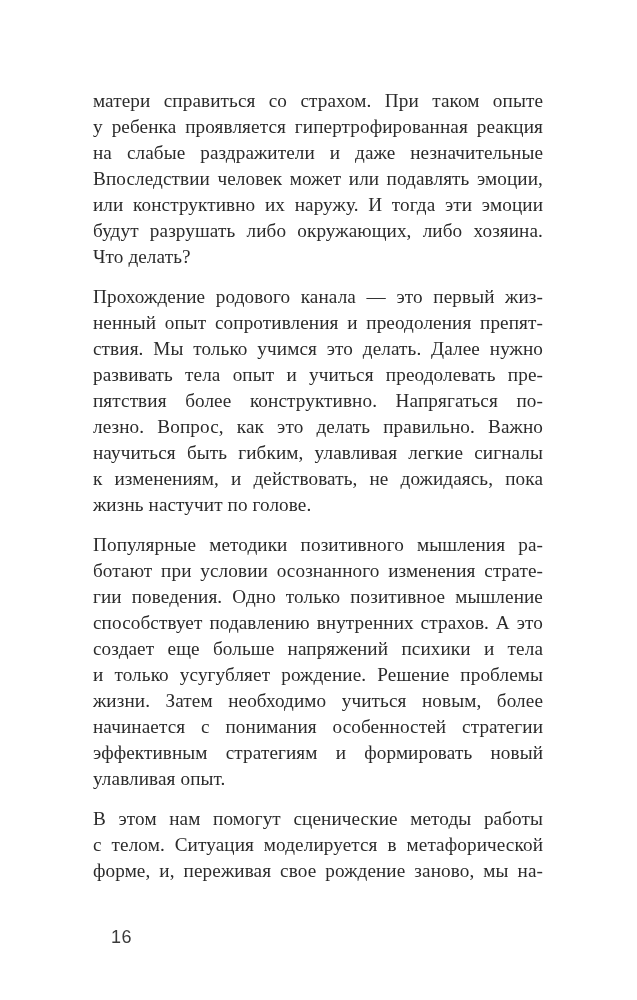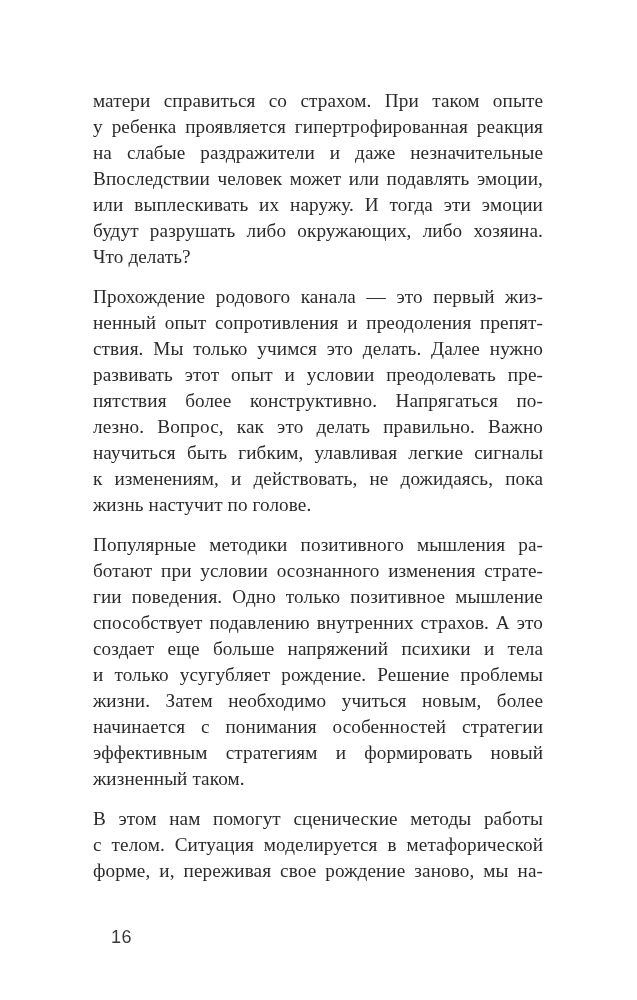--- a/index.html
+++ b/index.html
@@ -74,48 +74,48 @@
 
 <div class="page">
 
   <div class="text-column">
 
     <div class="paragraph">
       <span class="line">матери справиться со страхом. При таком опыте</span>
       <span class="line">у ребенка проявляется гипертрофированная реакция</span>
       <span class="line">на слабые раздражители и даже незначительные</span>
       <span class="line">Впоследствии человек может или подавлять эмоции,</span>
-      <span class="line">или выплескивать их наружу. И тогда эти эмоции</span>
+      <span class="line">или конструктивно их наружу. И тогда эти эмоции</span>
       <span class="line">будут разрушать либо окружающих, либо хозяина.</span>
       <span class="line last">Что делать?</span>
     </div>
 
     <div class="paragraph">
       <span class="line">Прохождение родового канала — это первый жиз-</span>
       <span class="line">ненный опыт сопротивления и преодоления препят-</span>
       <span class="line">ствия. Мы только учимся это делать. Далее нужно</span>
-      <span class="line">развивать этот опыт и условии преодолевать пре-</span>
+      <span class="line">развивать тела опыт и учиться преодолевать пре-</span>
       <span class="line">пятствия более конструктивно. Напрягаться по-</span>
       <span class="line">лезно. Вопрос, как это делать правильно. Важно</span>
       <span class="line">научиться быть гибким, улавливая легкие сигналы</span>
       <span class="line">к изменениям, и действовать, не дожидаясь, пока</span>
       <span class="line last">жизнь настучит по голове.</span>
     </div>
 
     <div class="paragraph">
       <span class="line">Популярные методики позитивного мышления ра-</span>
       <span class="line">ботают при условии осознанного изменения страте-</span>
       <span class="line">гии поведения. Одно только позитивное мышление</span>
       <span class="line">способствует подавлению внутренних страхов. А это</span>
       <span class="line">создает еще больше напряжений психики и тела</span>
       <span class="line">и только усугубляет рождение. Решение проблемы</span>
       <span class="line">жизни. Затем необходимо учиться новым, более</span>
       <span class="line">начинается с понимания особенностей стратегии</span>
       <span class="line">эффективным стратегиям и формировать новый</span>
-      <span class="line last">жизненный таком.</span>
+      <span class="line last">улавливая опыт.</span>
     </div>
 
     <div class="paragraph">
       <span class="line">В этом нам помогут сценические методы работы</span>
       <span class="line">с телом. Ситуация моделируется в метафорической</span>
       <span class="line">форме, и, переживая свое рождение заново, мы на-</span>
     </div>
 
   </div>
 

